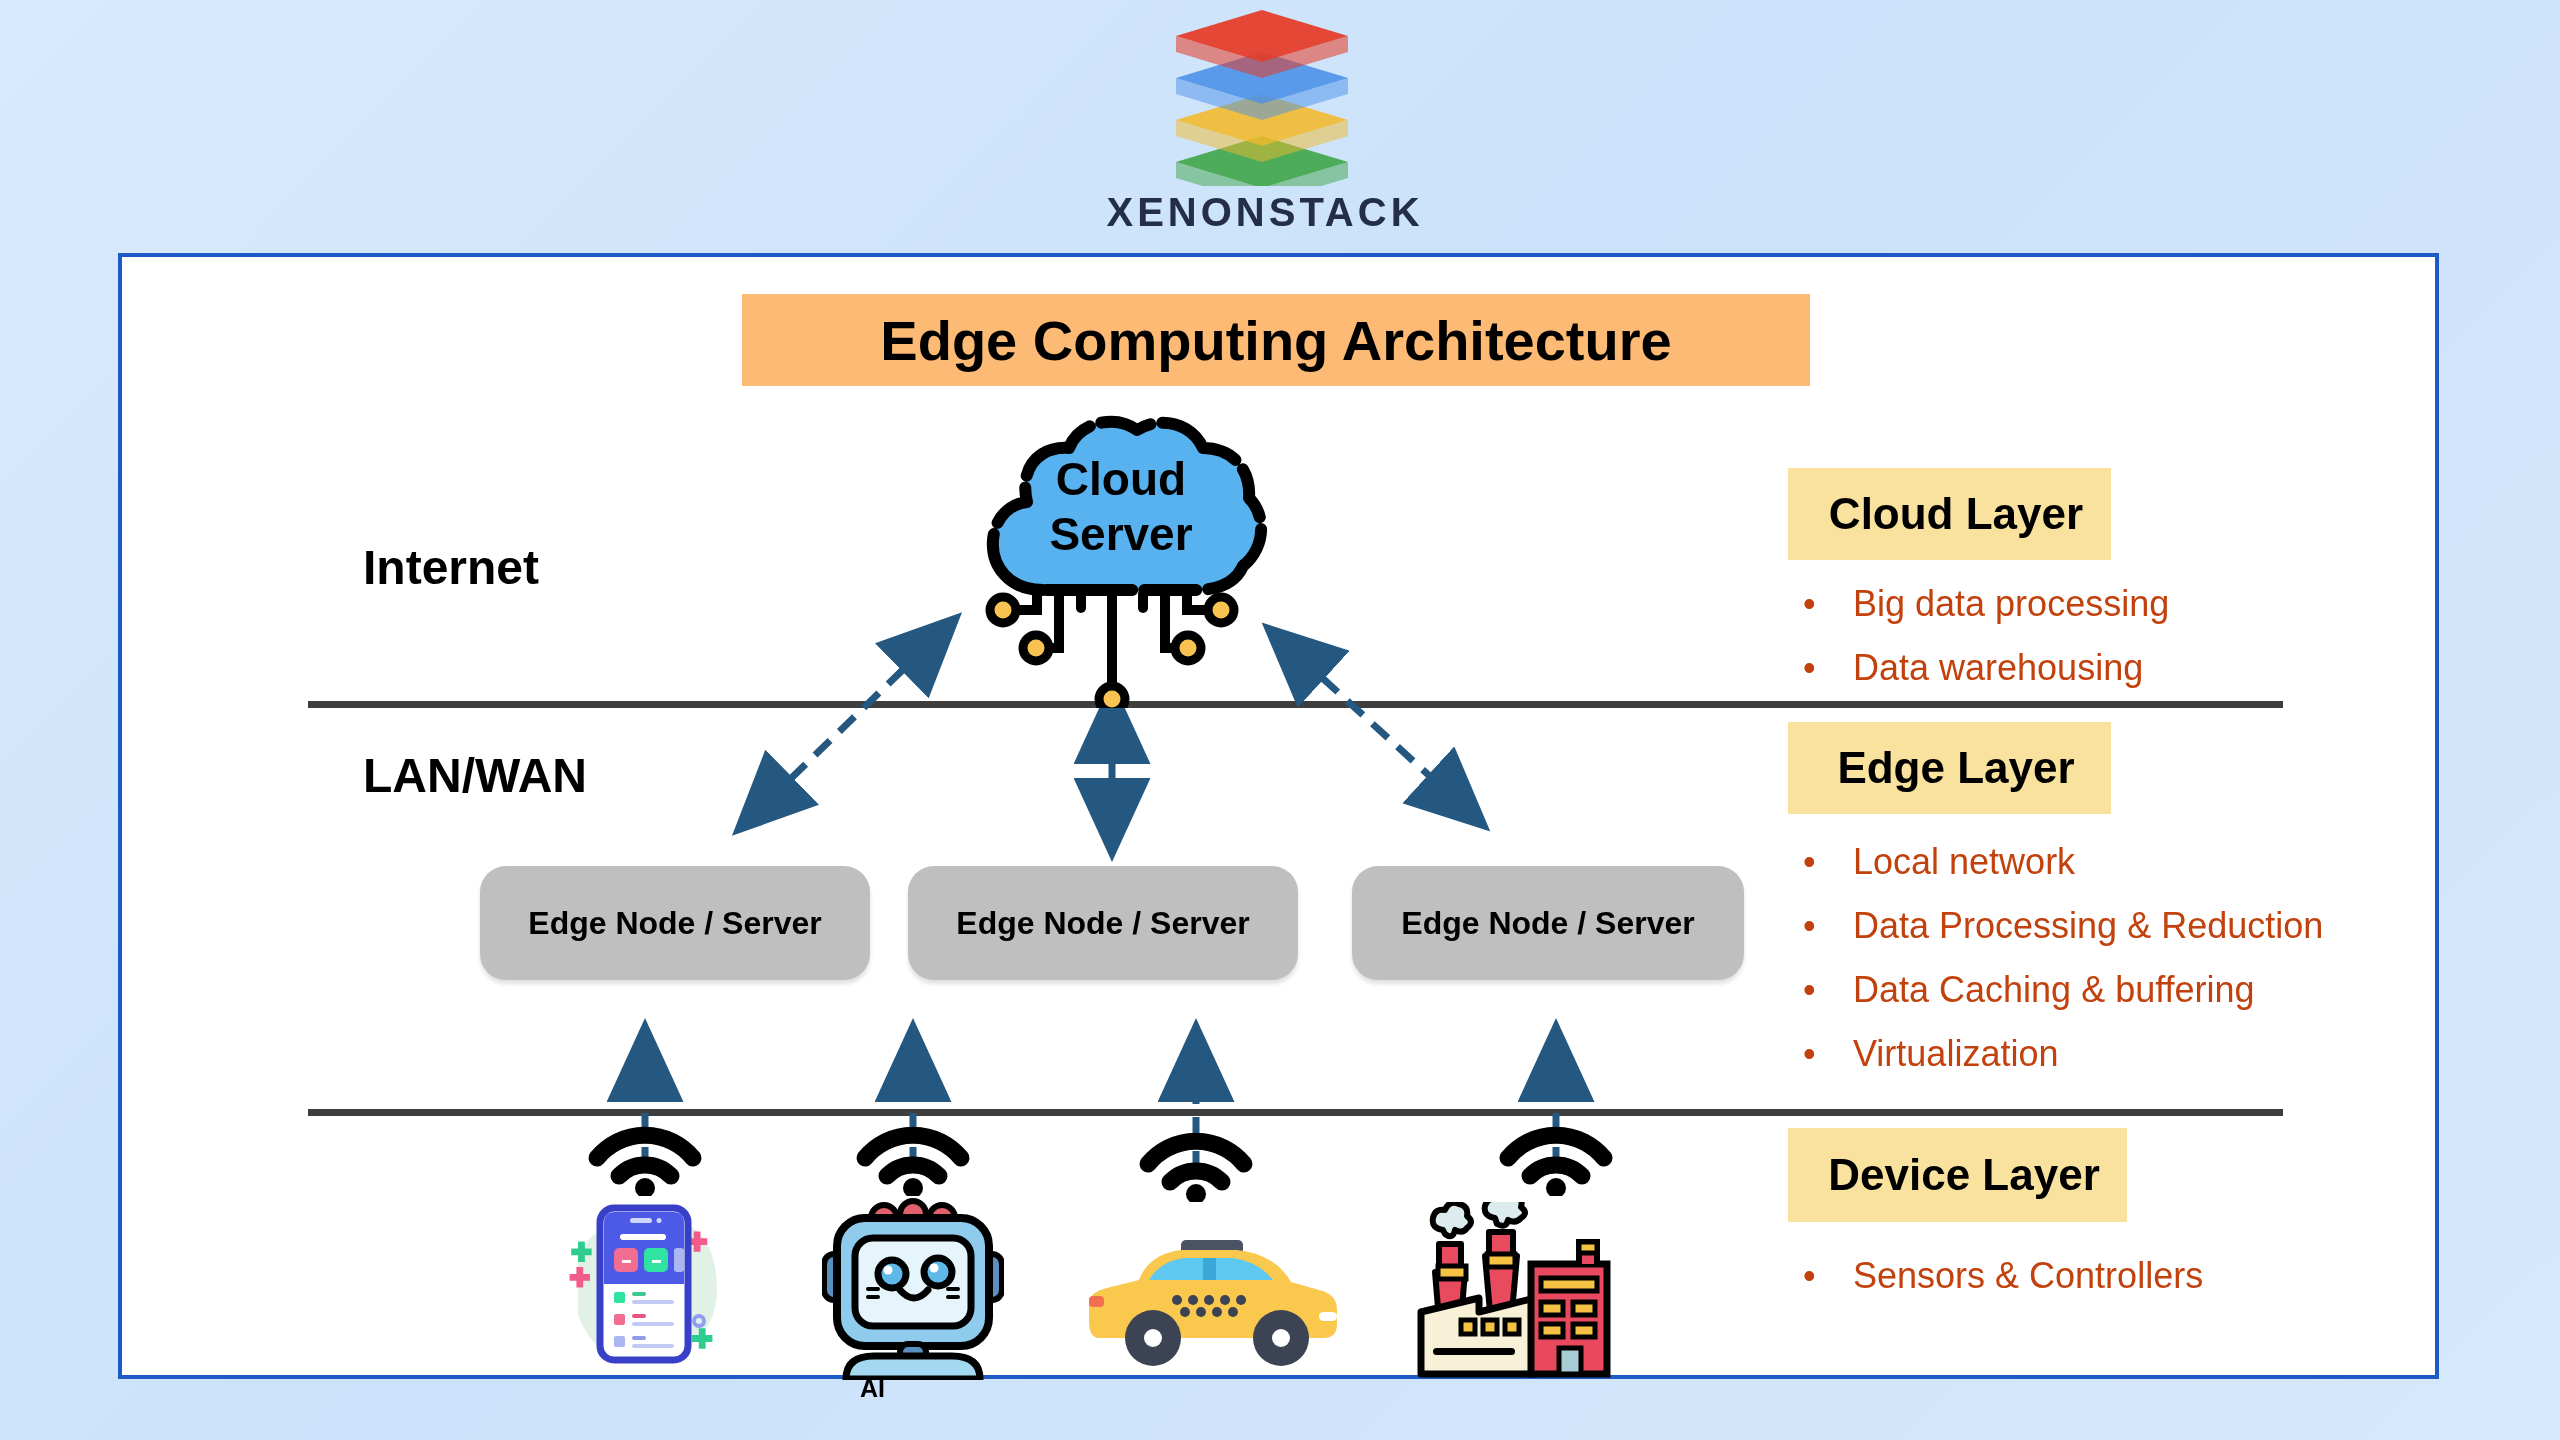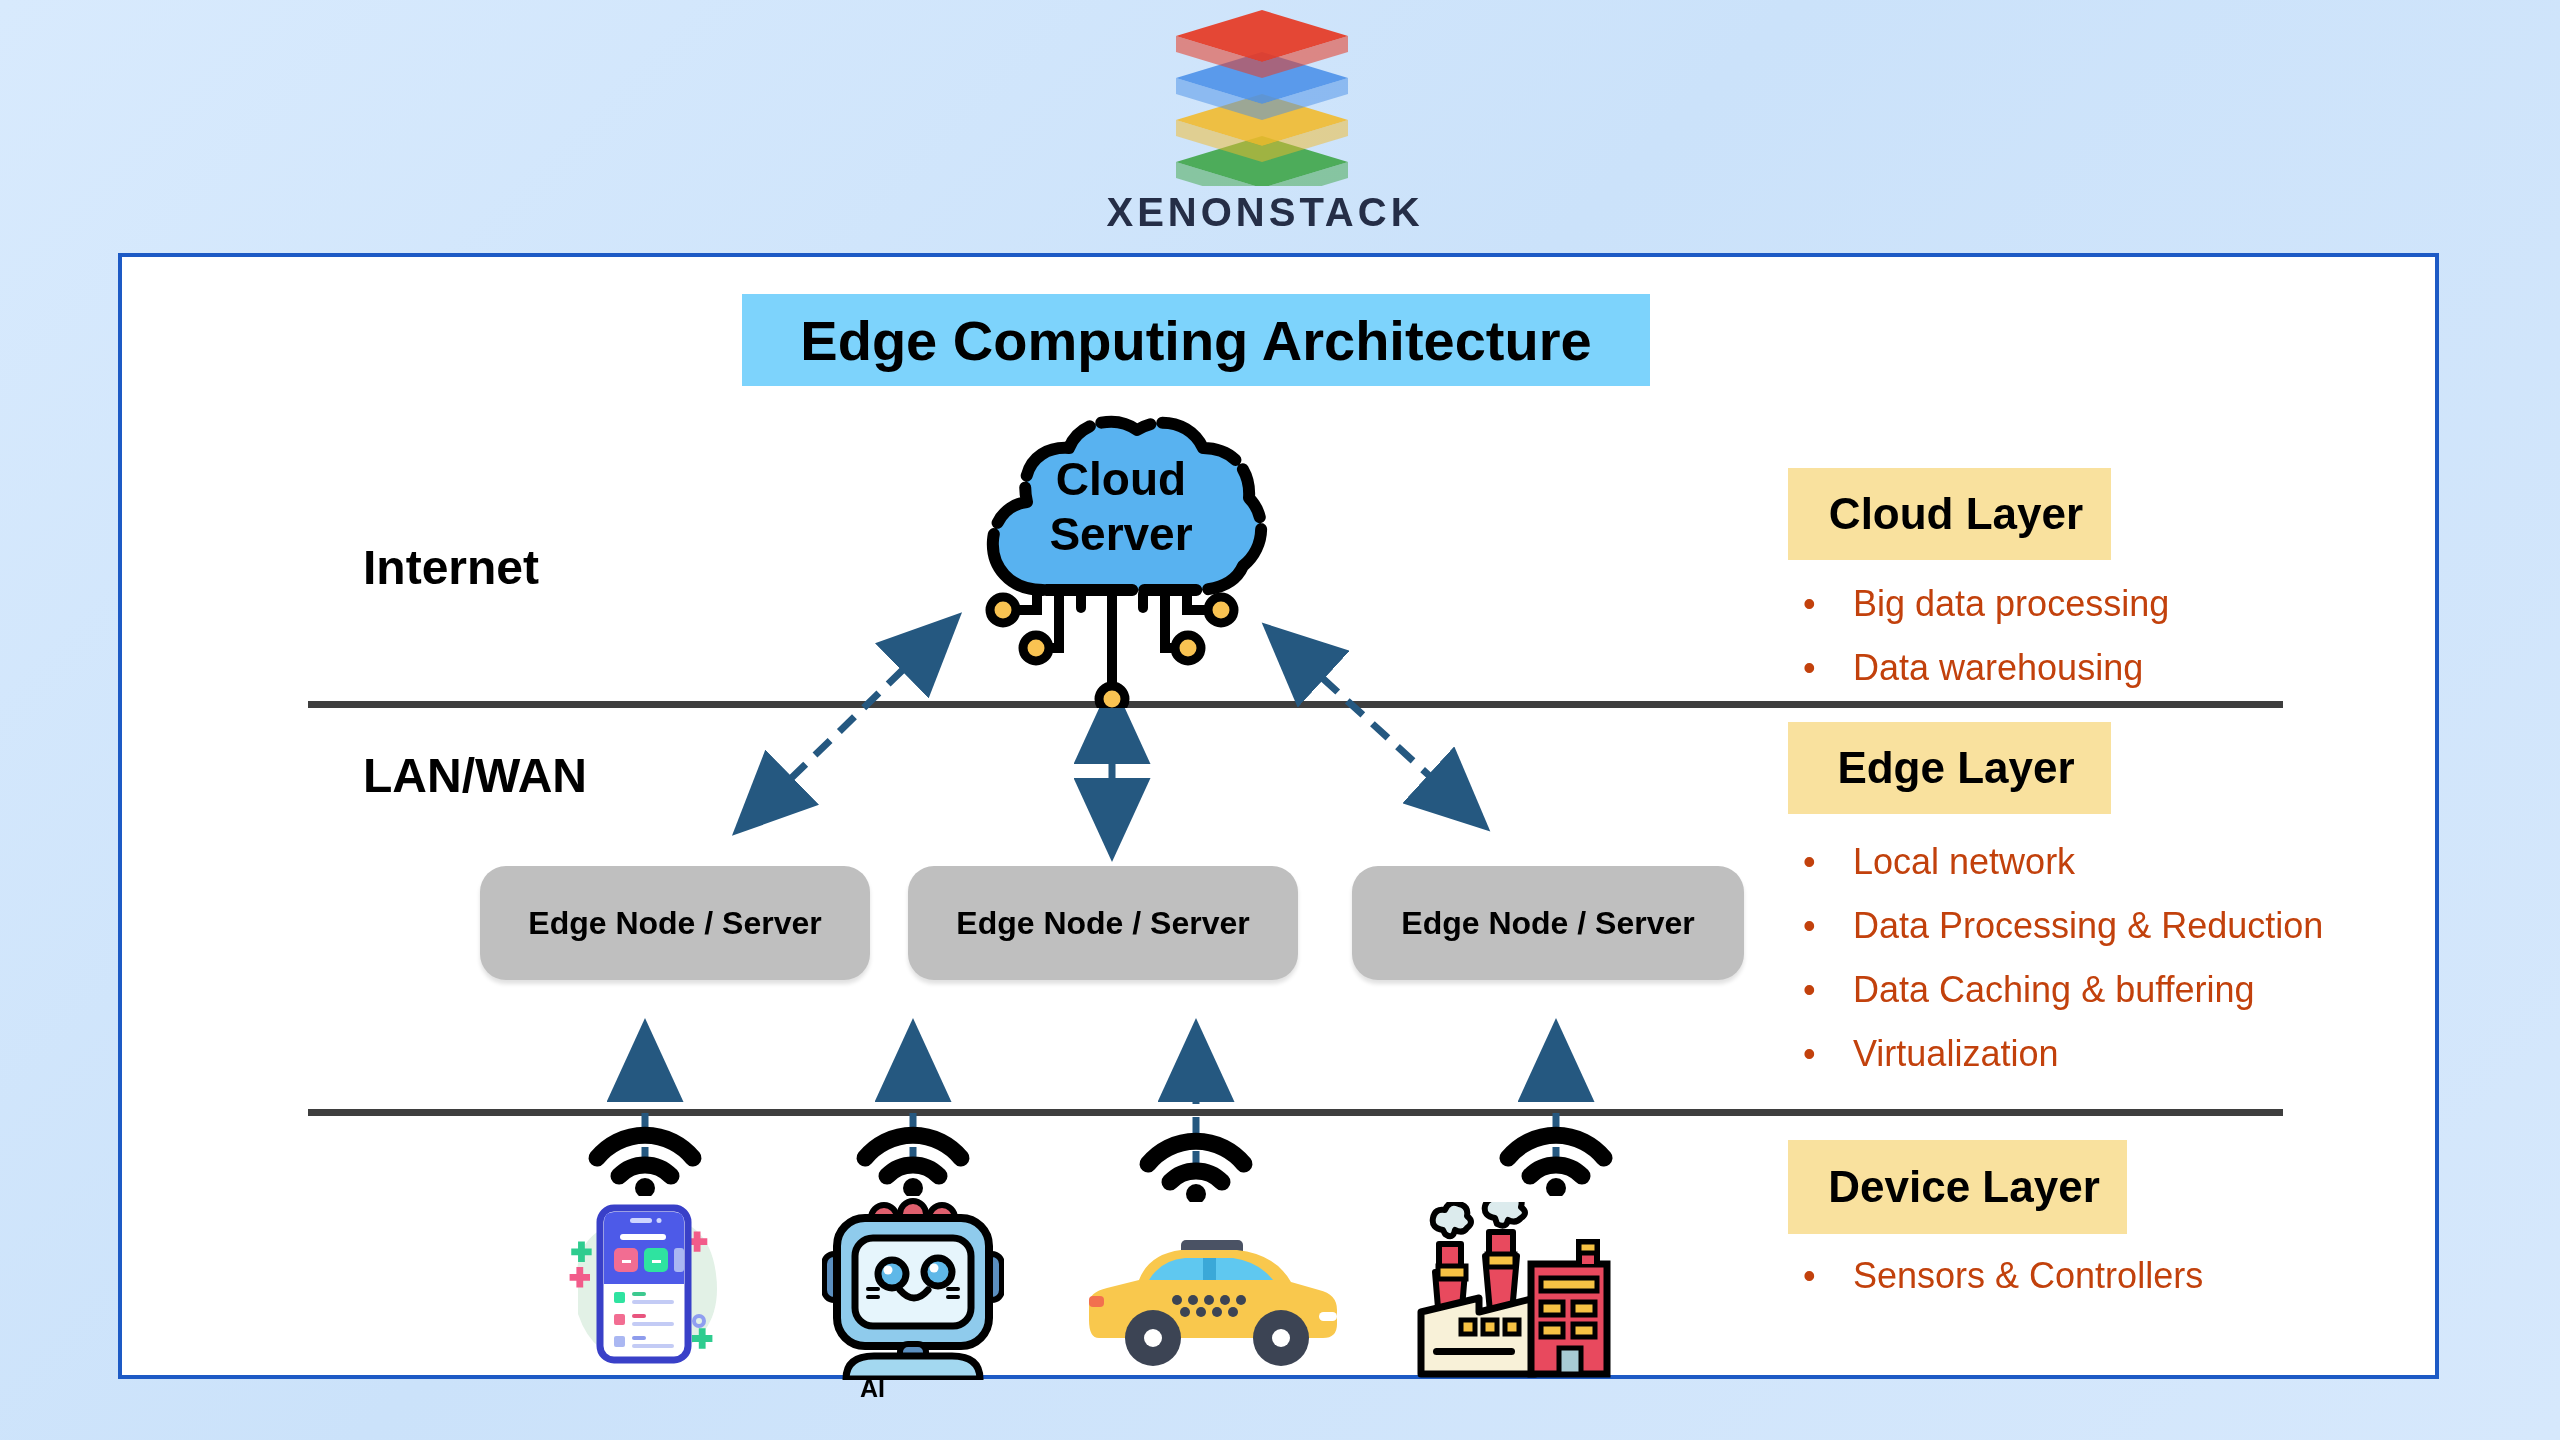--- a/index.html
+++ b/index.html
@@ -9,21 +9,21 @@
     font-family:"Liberation Sans",sans-serif;color:#0d0d0d;
   }
   .abs{position:absolute;}
   
   .brand-name{left:1050px;top:190px;width:430px;text-align:center;
     font-size:40px;font-weight:600;letter-spacing:4px;color:#252e47;}
   
   .frame{left:118px;top:253px;width:2321px;height:1126px;background:#ffffff;
     border:4px solid #1d5ac5;box-sizing:border-box;}
   
-  .title-box{left:742px;top:294px;width:908px;height:92px;background:#7dd3fc;
+  .title-box{left:742px;top:294px;width:1068px;height:92px;background:#fdba74;
     display:flex;align-items:center;justify-content:center;}
   .title-box span{font-size:56px;font-weight:700;color:#000;}
   
   .zone-label{font-size:48px;font-weight:700;color:#000;}
   .lbl-internet{left:363px;top:540px;}
   .lbl-lanwan{left:363px;top:748px;}
   
   .rule{left:308px;width:1975px;height:7px;background:#3e3e3e;}
   .rule1{top:701px;} .rule2{top:1109px;}
   
@@ -33,21 +33,21 @@
   .edge-node{top:866px;height:114px;background:#bfbfbf;border-radius:26px;
     display:flex;align-items:center;justify-content:center;
     box-shadow:0 4px 4px rgba(0,0,0,0.12);}
   .edge-node span{font-size:32px;font-weight:700;color:#000;}
   .en1{left:480px;width:390px;} .en2{left:908px;width:390px;} .en3{left:1352px;width:392px;}
   
   .layer-title{background:#f9e19e;display:flex;align-items:center;justify-content:center;padding-left:13px;}
   .layer-title span{font-size:44px;font-weight:700;color:#000;}
   .lt-cloud{left:1788px;top:468px;width:310px;height:92px;}
   .lt-edge{left:1788px;top:722px;width:310px;height:92px;}
-  .lt-device{left:1788px;top:1128px;width:326px;height:94px;margin-top:12px;}
+  .lt-device{left:1788px;top:1128px;width:326px;height:94px;}
   ul.bullets{list-style:none;margin:0;padding:0;}
   ul.bullets li{font-size:36px;line-height:64px;color:#c2410c;white-space:nowrap;}
   ul.bullets li::before{content:"\2022";display:inline-block;width:58px;
     padding-left:8px;box-sizing:border-box;}
   .bl-cloud{left:1795px;top:572px;}
   .bl-edge{left:1795px;top:830px;}
   .bl-device{left:1795px;top:1244px;}
   
   .ai-badge{left:860px;top:1340px;font-size:25px;font-weight:700;color:#000;margin-top:34px;}
   svg{display:block;}

